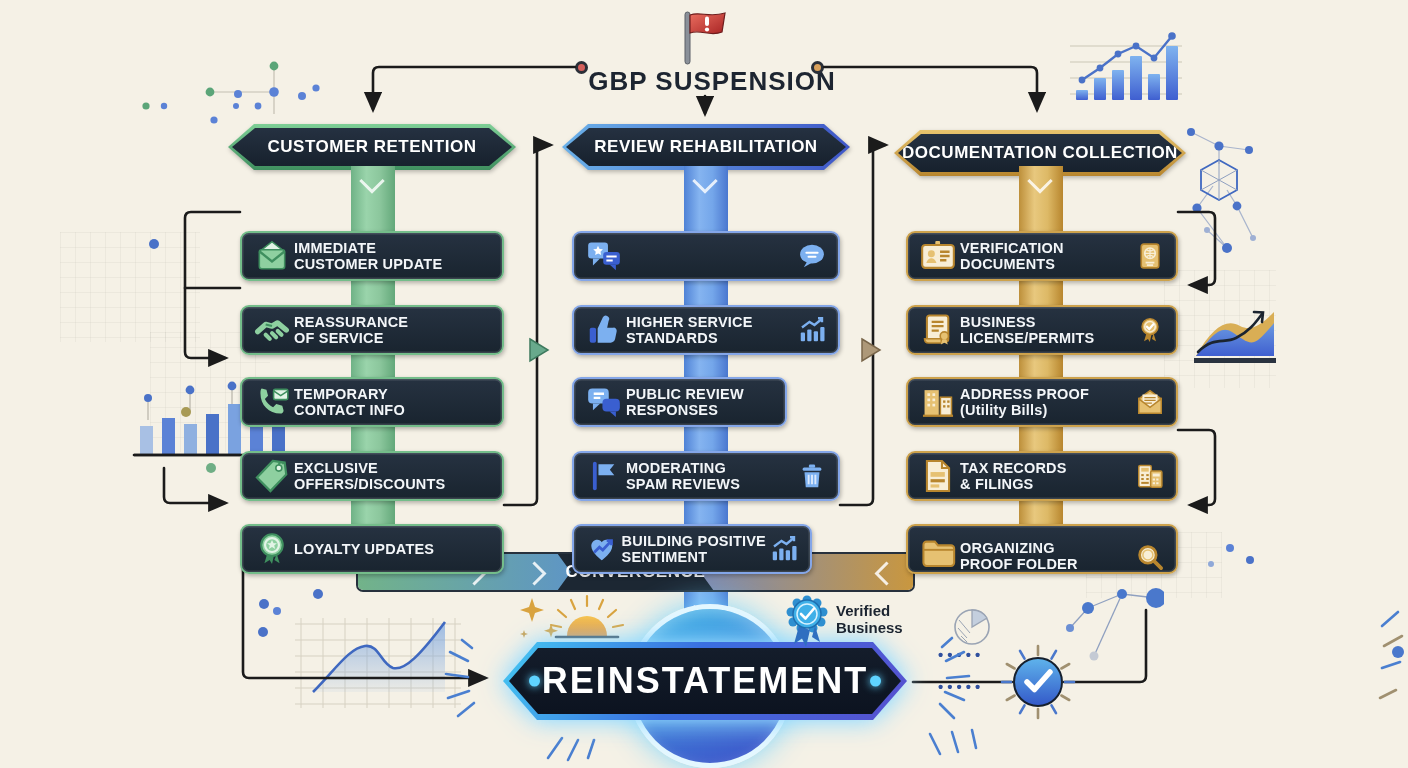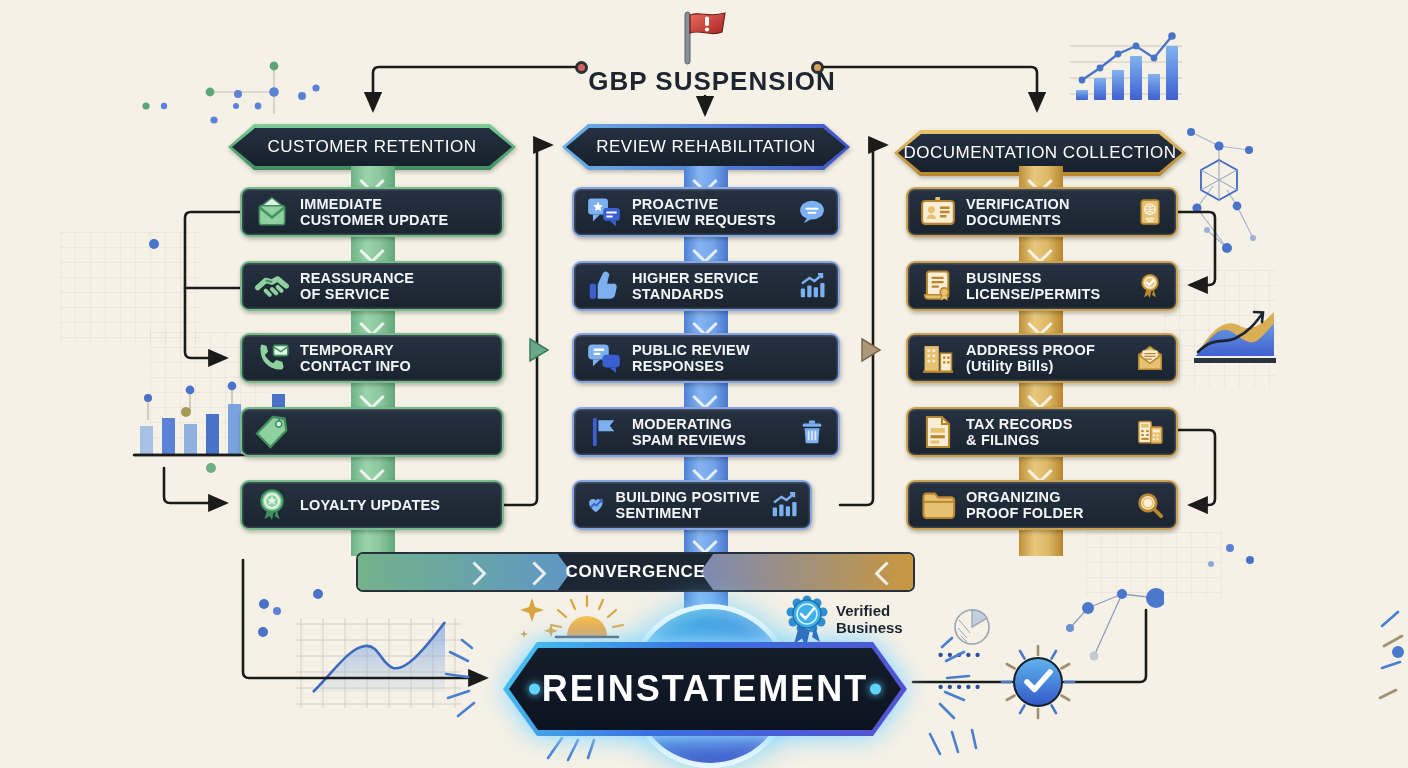--- a/index.html
+++ b/index.html
@@ -10,46 +10,46 @@
                      linear-gradient(90deg,rgba(120,120,110,.14) 1px,transparent 1px);
     background-size:15px 15px;}
   .title{position:absolute;left:50%;transform:translateX(-50%);top:66px;font-size:26px;font-weight:800;
     letter-spacing:1px;color:#1d2531;white-space:nowrap;margin-left:8px;}
   .startdot{position:absolute;width:13px;height:13px;border-radius:50%;border:3px solid #2a2f38;box-sizing:border-box;}
   
   .hexo{position:absolute;height:46px;filter:drop-shadow(1px 2px 2px rgba(0,0,0,.25));}
   .hexo .shell{position:absolute;inset:0;clip-path:polygon(26px 0,calc(100% - 26px) 0,100% 50%,calc(100% - 26px) 100%,26px 100%,0 50%);}
   .hexo .core{position:absolute;inset:4px;background:linear-gradient(180deg,#253141,#17212d);
     clip-path:polygon(23px 0,calc(100% - 23px) 0,100% 50%,calc(100% - 23px) 100%,23px 100%,0 50%);
-    display:flex;align-items:center;justify-content:center;color:#fff;font-weight:400;font-size:17px;letter-spacing:.5px;white-space:nowrap;}
+    display:flex;align-items:center;justify-content:center;color:#fff;font-weight:700;font-size:17px;letter-spacing:.5px;white-space:nowrap;}
   
   .ribbon{position:absolute;width:44px;z-index:1;}
   .rib-green{background:linear-gradient(90deg,#6fb286,#9ad4ab 35%,#8cc79d 65%,#63a87a);}
   .rib-blue{background:linear-gradient(90deg,#4f82d6,#85b4f0 35%,#74a6ea 65%,#4a77cf);}
   .rib-gold{background:linear-gradient(90deg,#bd8f3a,#e8c87e 35%,#ddb966 65%,#b8862e);}
   .chev{position:absolute;width:15px;height:15px;border-right:3px solid rgba(255,255,255,.82);
     border-bottom:3px solid rgba(255,255,255,.82);transform:rotate(45deg);z-index:1;}
   
   .stepbox{position:absolute;height:50px;border-radius:9px;box-sizing:border-box;z-index:2;
-    background:linear-gradient(180deg,#263241,#19242f);display:flex;align-items:center;gap:9px;padding:0 11px;
-    box-shadow:1px 2px 4px rgba(0,0,0,.28), inset 0 0 0 1.5px rgba(255,255,255,.14);}
+    background:linear-gradient(180deg,#263241,#19242f);display:flex;align-items:center;gap:3px;padding:0 11px;
+    box-shadow:1px 2px 4px rgba(0,0,0,.28), inset 0 0 0 1.5px rgba(255,255,255,.14);margin-top:44px;}
   .stepbox .txt{color:#f3f6f9;font-weight:800;font-size:14.5px;line-height:1.12;letter-spacing:.2px;white-space:nowrap;}
   .stepbox .ricon{margin-left:auto;}
   
   .band{position:absolute;left:356px;top:552px;width:559px;height:40px;border-radius:7px;overflow:hidden;
     border:2px solid #27313d;z-index:2;box-sizing:border-box;}
   .bandseg{position:absolute;top:0;bottom:0;}
   .band .label{position:absolute;left:0;right:0;top:0;bottom:0;display:flex;align-items:center;justify-content:center;
     color:#fff;font-weight:800;font-size:17px;letter-spacing:.6px;z-index:3;}
   .bchev{position:absolute;width:14px;height:14px;border-top:3px solid rgba(255,255,255,.85);border-right:3px solid rgba(255,255,255,.85);z-index:2;}
   
   .glowcircle{position:absolute;left:628px;top:604px;width:154px;height:154px;border-radius:50%;z-index:3;
     background:linear-gradient(160deg,#3ab4e8,#3f51c9);border:5px solid #e3f7ff;
     box-shadow:0 0 30px rgba(110,210,255,.85), inset 0 6px 14px rgba(255,255,255,.3);}
-  .banner{position:absolute;left:503px;top:642px;width:404px;height:94px;z-index:4;
+  .banner{position:absolute;left:503px;top:642px;width:404px;height:78px;z-index:4;
     filter:drop-shadow(0 0 13px rgba(90,200,255,.85)) drop-shadow(0 0 4px rgba(255,255,255,.6));text-align:right;}
   .banner .shell{position:absolute;inset:0;background:linear-gradient(120deg,#45c8f2,#3a6fe0 45%,#5750cf);
     clip-path:polygon(34px 0,calc(100% - 34px) 0,100% 50%,calc(100% - 34px) 100%,34px 100%,0 50%);}
   .banner .core{position:absolute;inset:6px;background:linear-gradient(180deg,#141d2b,#0c1320);
     clip-path:polygon(29px 0,calc(100% - 29px) 0,100% 50%,calc(100% - 29px) 100%,29px 100%,0 50%);
     display:flex;align-items:center;justify-content:center;color:#fff;font-weight:800;font-size:36px;letter-spacing:2px;white-space:nowrap;}
   .bdot{position:absolute;top:50%;width:11px;height:11px;border-radius:50%;background:#5fd4ff;
     box-shadow:0 0 9px #5fd4ff;transform:translateY(-50%);z-index:5;}
   .verified-label{position:absolute;left:836px;top:602px;font-size:15px;font-weight:800;color:#1b2430;line-height:1.15;z-index:4;}
   .dotrow{position:absolute;color:#2f4f9e;font-size:15px;letter-spacing:4px;font-weight:800;line-height:6px;}
@@ -479,20 +479,24 @@
           <div>TEMPORARY</div>
           <div>CONTACT INFO</div>
         </div>
       </div>
       <div class="stepbox" style="left: 240px; top: 407px; width: 264px; border: 2.5px solid rgb(116, 189, 138);">
         <svg width="38" height="38" viewBox="0 0 24 24">
           <path d="M12.5 2.5l7.5 1 1 7.5-10 10.5-8.5-8.5Z" fill="#8ed0a0" stroke="#3f8f5f" stroke-width="1.4"></path>
           <circle cx="16.3" cy="7" r="1.9" fill="#e2f4e6" stroke="#3f8f5f"></circle>
           <path d="M16.3 5.1c0-2 2.5-2.3 3-0.6" fill="none" stroke="#3f8f5f" stroke-width="1.2"></path>
         </svg>
+        <div class="txt">
+          <div>EXCLUSIVE</div>
+          <div>OFFERS/DISCOUNTS</div>
+        </div>
       </div>
       <div class="stepbox" style="left: 240px; top: 480px; width: 264px; border: 2.5px solid rgb(116, 189, 138);">
         <svg width="38" height="38" viewBox="0 0 24 24">
           <path d="M9 15l-1.8 6 3.3-2 1.5 2.4L13.5 15Z" fill="#3f8f5f"></path>
           <path d="M15 15l1.8 6-3.3-2Z" fill="#3f8f5f"></path>
           <circle cx="12" cy="9.5" r="6.8" fill="#8ed0a0" stroke="#3f8f5f" stroke-width="1.3"></circle>
           <circle cx="12" cy="9.5" r="4.4" fill="none" stroke="#e2f4e6" stroke-width="1.4"></circle>
           <path d="M12 6.3l1 2h2.1l-1.7 1.5.6 2.2-2-1.3-2 1.3.6-2.2L8.9 8.3H11Z" fill="#e2f4e6"></path>
         </svg>
         <div class="txt">
@@ -512,24 +516,20 @@
       <div class="chev" style="left: 696px; top: 598px;"></div>
       <div class="stepbox" style="left: 572px; top: 187px; width: 268px; border: 2.5px solid rgb(132, 166, 232);">
         <svg width="38" height="38" viewBox="0 0 24 24">
           <rect x="2" y="3.5" width="12.5" height="10" rx="2" fill="#7cb0f0"></rect>
           <path d="M5 13.5v4.5l4.5-4.5Z" fill="#7cb0f0"></path>
           <path d="M8.2 5.6l1 1.9 2.1.3-1.5 1.5.4 2.1-1.9-1-1.9 1 .4-2.1-1.6-1.5 2.1-.3Z" fill="#fff"></path>
           <rect x="11.5" y="9.5" width="10.5" height="8" rx="2" fill="#3a5fd0"></rect>
           <path d="M19.5 17.5v3.5l-3.8-3.5Z" fill="#3a5fd0"></path>
           <path d="M13.5 12.3h6.5M13.5 14.8h4" stroke="#fff" stroke-width="1.3"></path>
         </svg>
-        <div class="txt">
-          <div>PROACTIVE</div>
-          <div>REVIEW REQUESTS</div>
-        </div>
         <span class="ricon">
           <svg width="30" height="30" viewBox="0 0 24 24">
             <ellipse cx="12" cy="10.5" rx="9.5" ry="7.5" fill="#7cb0f0"></ellipse>
             <path d="M8 16.5l-2.5 4.5 6-3.5Z" fill="#7cb0f0"></path>
             <path d="M7.5 9.3h9M9.2 12.5h5.6" stroke="#fff" stroke-width="1.6" stroke-linecap="round"></path>
           </svg>
         </span>
       </div>
       <div class="stepbox" style="left: 572px; top: 261px; width: 268px; border: 2.5px solid rgb(132, 166, 232);">
         <svg width="38" height="38" viewBox="0 0 24 24">
@@ -544,21 +544,21 @@
           <svg width="30" height="30" viewBox="0 0 24 24">
             <rect x="3" y="14" width="3.4" height="7" rx="0.8" fill="#7cb0f0"></rect>
             <rect x="8.2" y="11.5" width="3.4" height="9.5" rx="0.8" fill="#7cb0f0"></rect>
             <rect x="13.4" y="13" width="3.4" height="8" rx="0.8" fill="#7cb0f0"></rect>
             <rect x="18.6" y="9.5" width="3.4" height="11.5" rx="0.8" fill="#7cb0f0"></rect>
             <path d="M4 10l6-4.5 4 2.5 6-5" fill="none" stroke="#7cb0f0" stroke-width="1.9"></path>
             <path d="M16.8 2.6H20V5.8" fill="none" stroke="#7cb0f0" stroke-width="1.9"></path>
           </svg>
         </span>
       </div>
-      <div class="stepbox" style="left: 572px; top: 333px; width: 268px; border: 2.5px solid rgb(132, 166, 232);">
+      <div class="stepbox" style="left: 572px; top: 333px; width: 215px; border: 2.5px solid rgb(132, 166, 232);">
         <svg width="38" height="38" viewBox="0 0 24 24">
           <rect x="2" y="3.5" width="13" height="9.5" rx="2.6" fill="#7cb0f0"></rect>
           <path d="M5 13v4.2l4.6-4.2Z" fill="#7cb0f0"></path>
           <path d="M5.5 6.8h6.5M5.5 9.4h4.2" stroke="#fff" stroke-width="1.5"></path>
           <rect x="11" y="10" width="11" height="8" rx="2.6" fill="#3a5fd0"></rect>
           <path d="M19.5 18v3.4L15.5 18Z" fill="#3a5fd0"></path>
         </svg>
         <div class="txt">
           <div>PUBLIC REVIEW</div>
           <div>RESPONSES</div>
@@ -715,21 +715,21 @@
             <rect x="14.2" y="10" width="5.6" height="2.4" fill="#f8eed6"></rect>
             <g fill="#f8eed6">
               <rect x="14.2" y="14" width="1.8" height="1.6"></rect>
               <rect x="17" y="14" width="1.8" height="1.6"></rect>
               <rect x="14.2" y="17" width="1.8" height="1.6"></rect>
               <rect x="17" y="17" width="1.8" height="1.6"></rect>
             </g>
           </svg>
         </span>
       </div>
-      <div class="stepbox" style="left: 906px; top: 480px; width: 272px; border: 2.5px solid rgb(205, 162, 76);">
+      <div class="stepbox" style="left: 906px; top: 480px; width: 272px; border: 2.5px solid rgb(205, 162, 76); align-items: flex-end;">
         <svg width="38" height="38" viewBox="0 0 24 24">
           <path d="M2.8 6.8c0-1.1.9-2 2-2h5.2l2 2.4h8.2c1.1 0 2 .9 2 2v9c0 1.1-.9 2-2 2H4.8c-1.1 0-2-.9-2-2Z" fill="#e6c172" stroke="#b8862e" stroke-width="1.3"></path>
           <path d="M2.8 10h19.4" stroke="#b8862e" stroke-width="1.2"></path>
         </svg>
         <div class="txt">
           <div>ORGANIZING</div>
           <div>PROOF FOLDER</div>
         </div>
         <span class="ricon">
           <svg width="30" height="30" viewBox="0 0 24 24">

